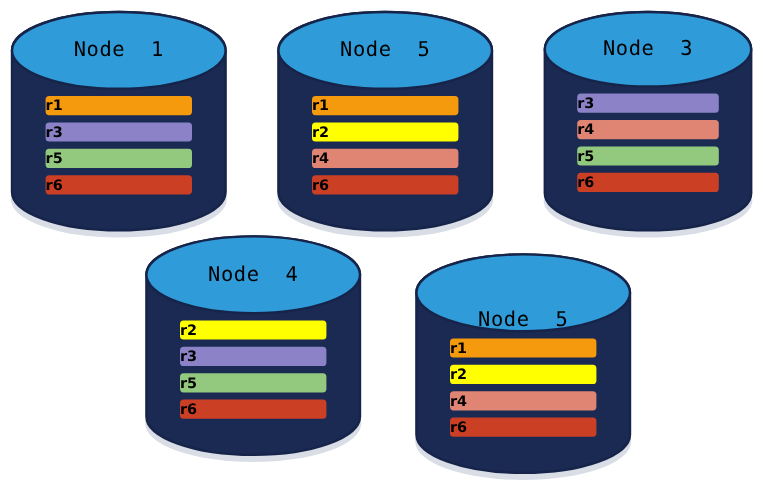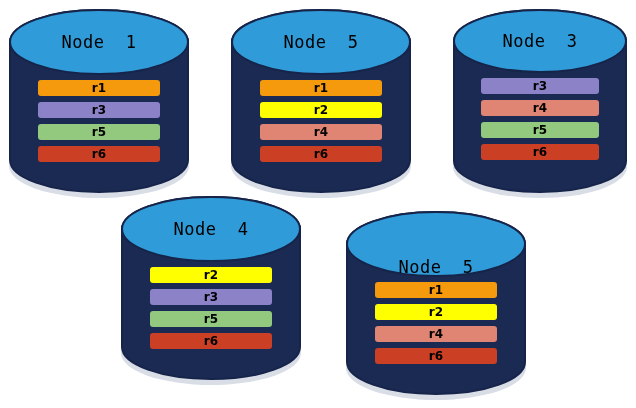--- a/index.html
+++ b/index.html
@@ -48,21 +48,20 @@
     left: 0;
     width: 100%;
     z-index: 4;
     display: flex;
     flex-direction: column;
   }
   .replica-bar {
     position: relative;
     margin: 0 auto;
     border-radius: 3px;
-    text-align: center;
     color: #000000;
     font-family: "DejaVu Sans", sans-serif;
     font-weight: bold;
     font-size: 12px;
     line-height: 16px;
     height: 16px;
     box-sizing: border-box;
   }
 </style>
 </head>

